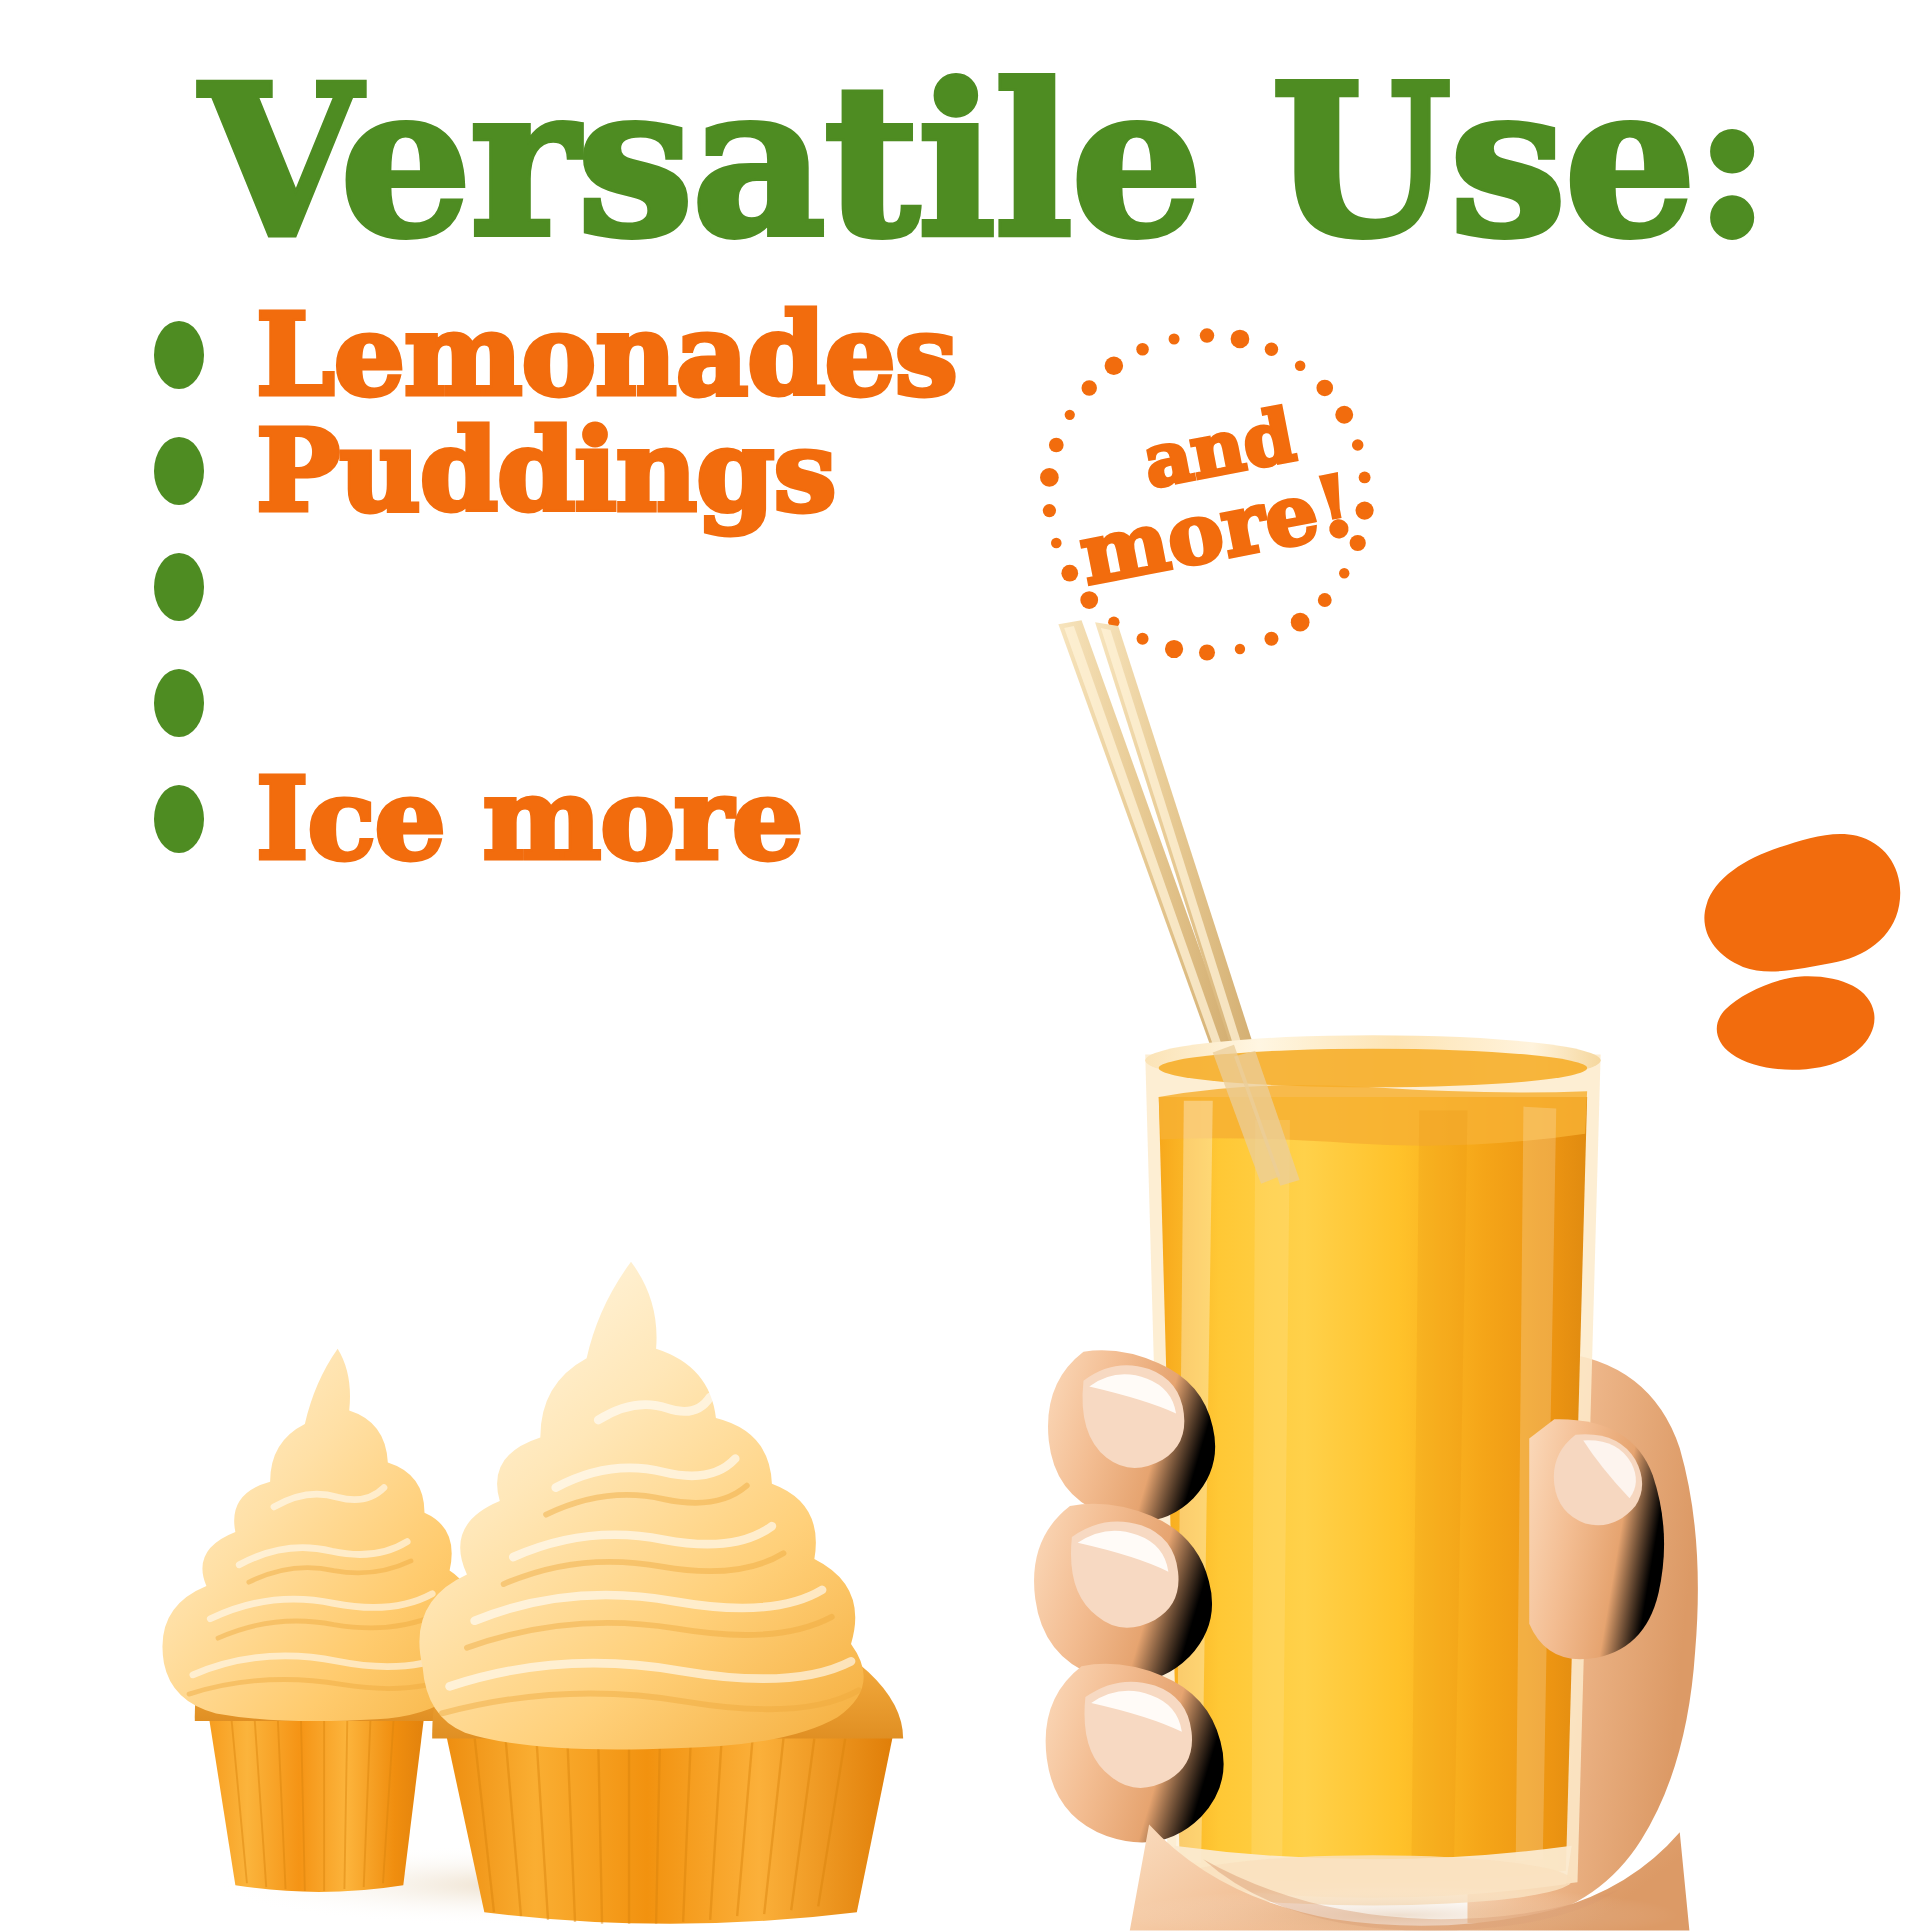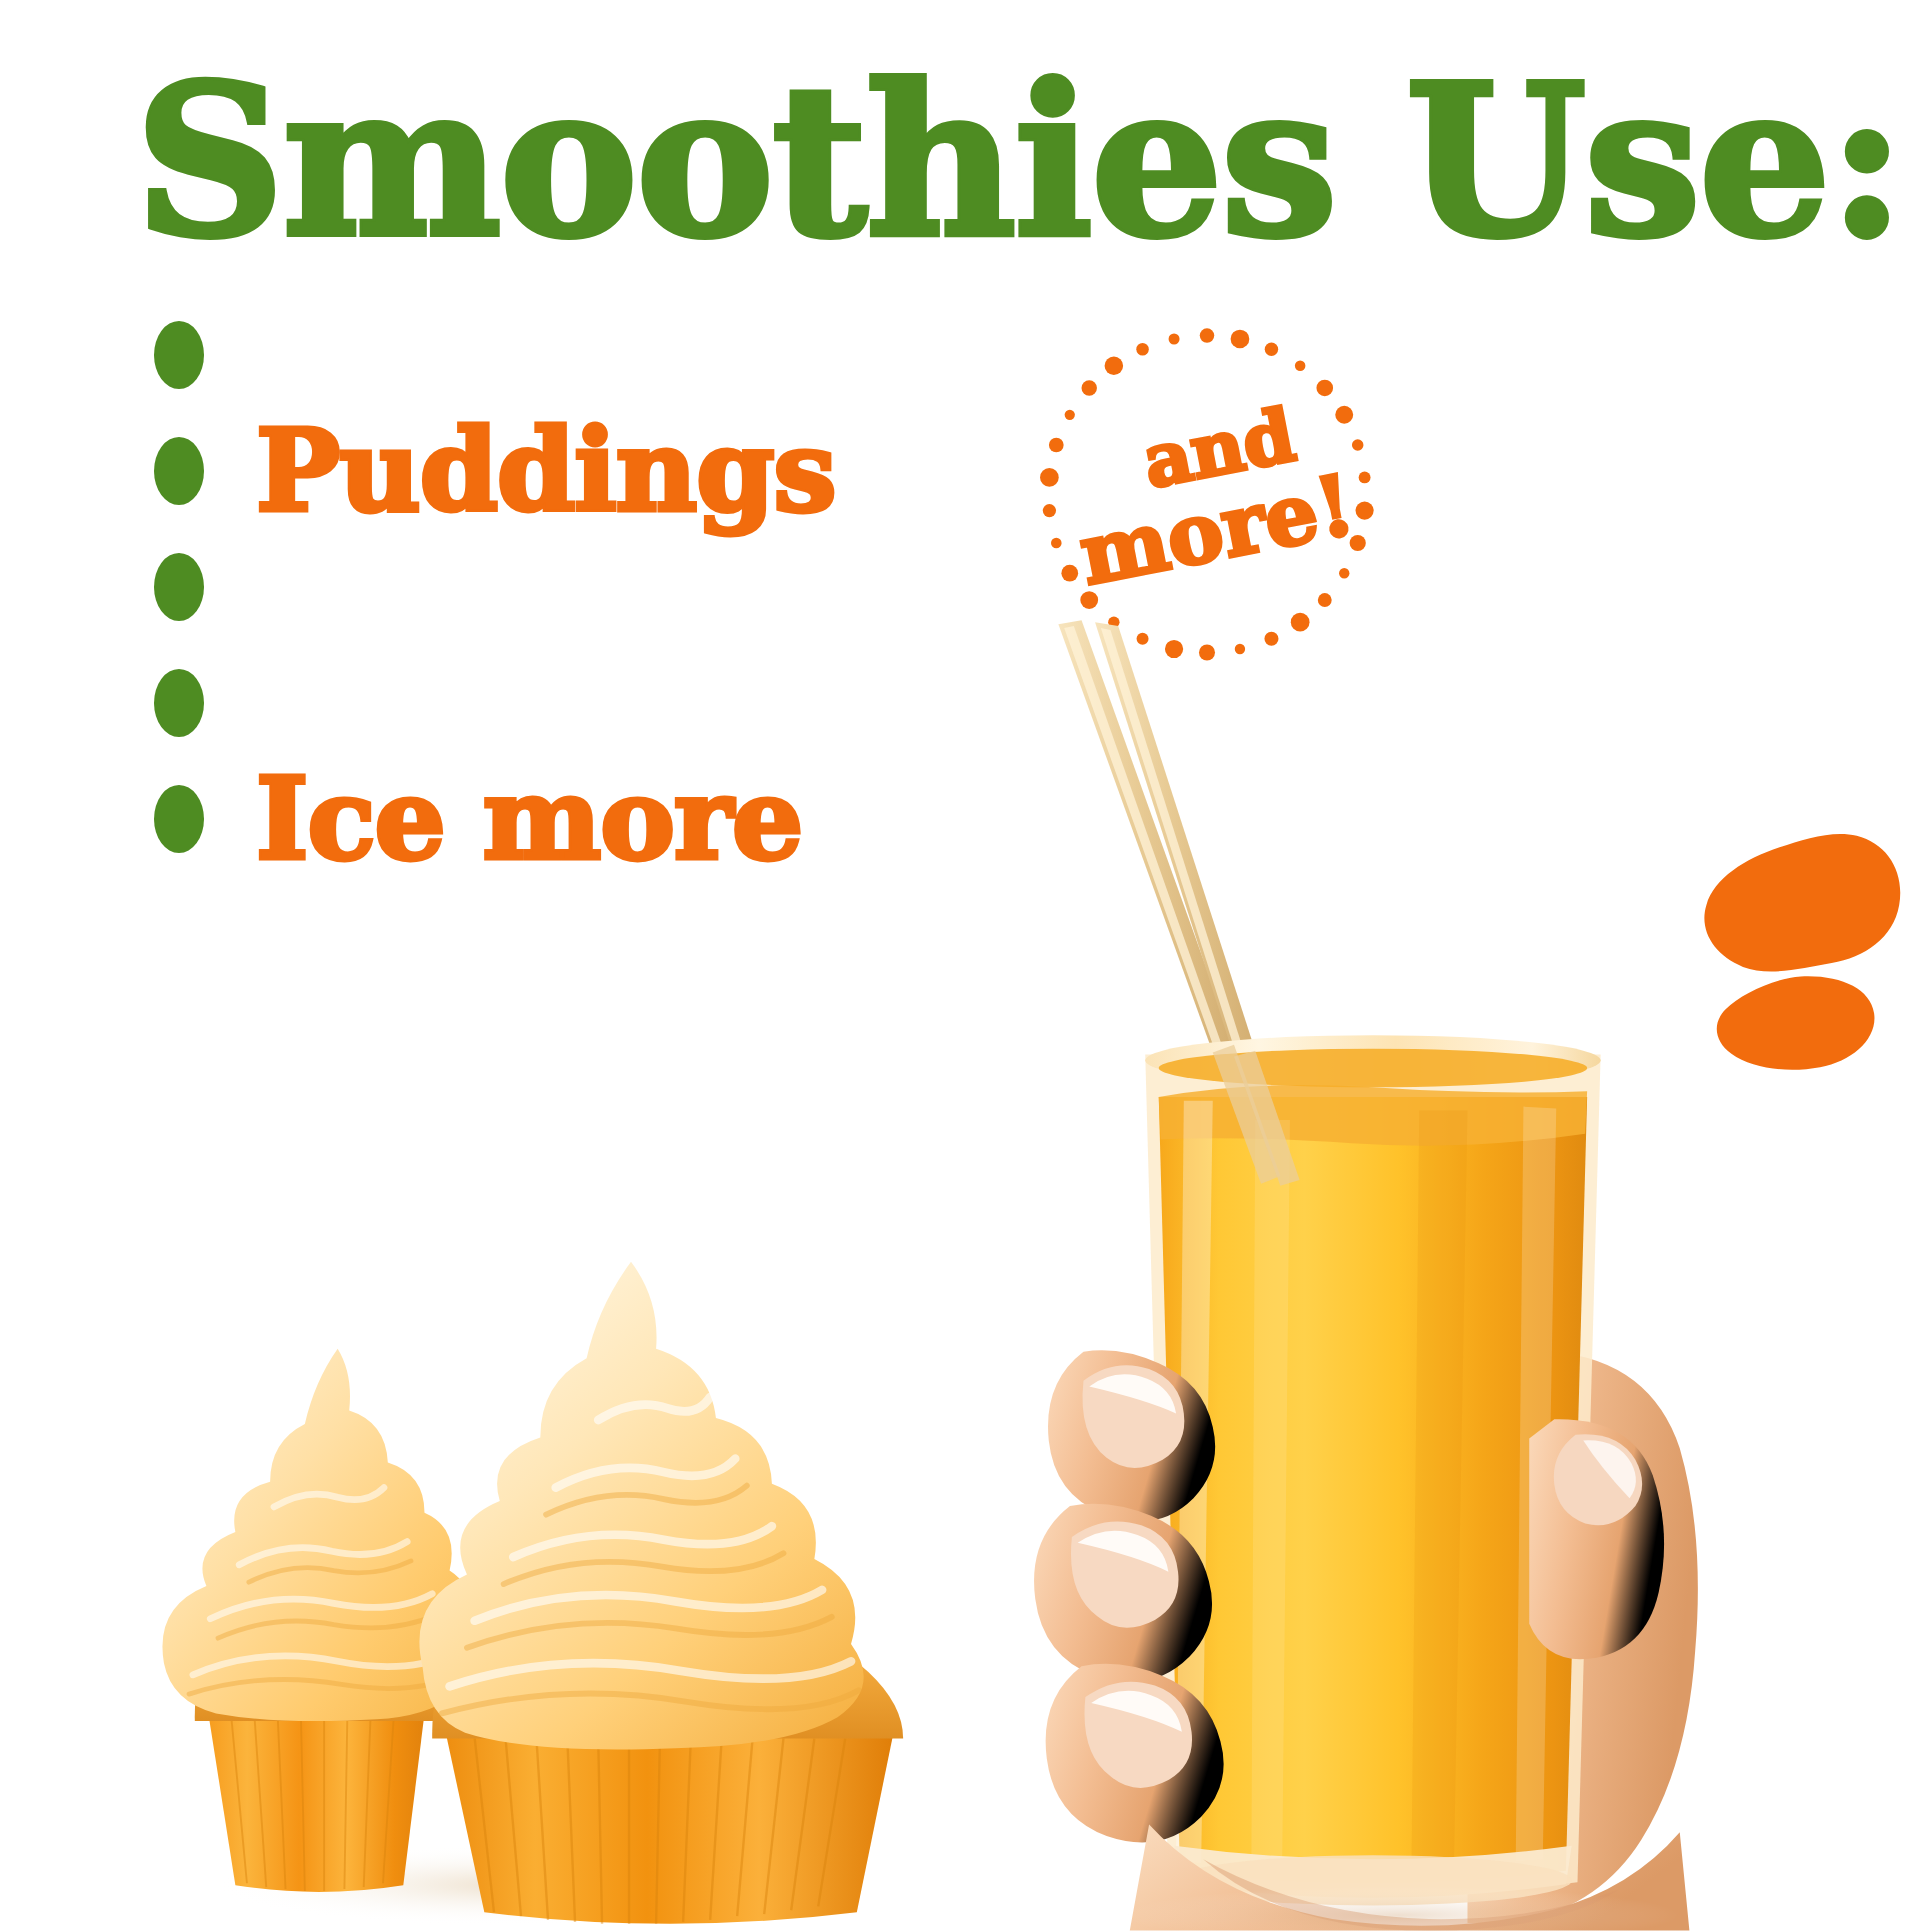--- a/index.html
+++ b/index.html
@@ -82,26 +82,27 @@
   
   #smoothie{position:absolute;left:1014px;top:618px;width:714px;height:1313px;}
 
   .nosel{user-select:none;}
 </style>
 </head>
 <body>
 
 <div id="poster">
 
-  <div id="title" class="nosel">Smoothies Use:</div>
+  <div id="title" class="nosel">Versatile Use:</div>
 
   <ul id="uses-list">
 
     <li class="use-item">
       <span class="bullet-dot"></span>
+      <span class="use-label nosel">Lemonades</span>
     </li>
 
     <li class="use-item">
       <span class="bullet-dot"></span>
       <span class="use-label nosel">Puddings</span>
     </li>
 
 
     <li class="use-item">
       <span class="bullet-dot"></span>

